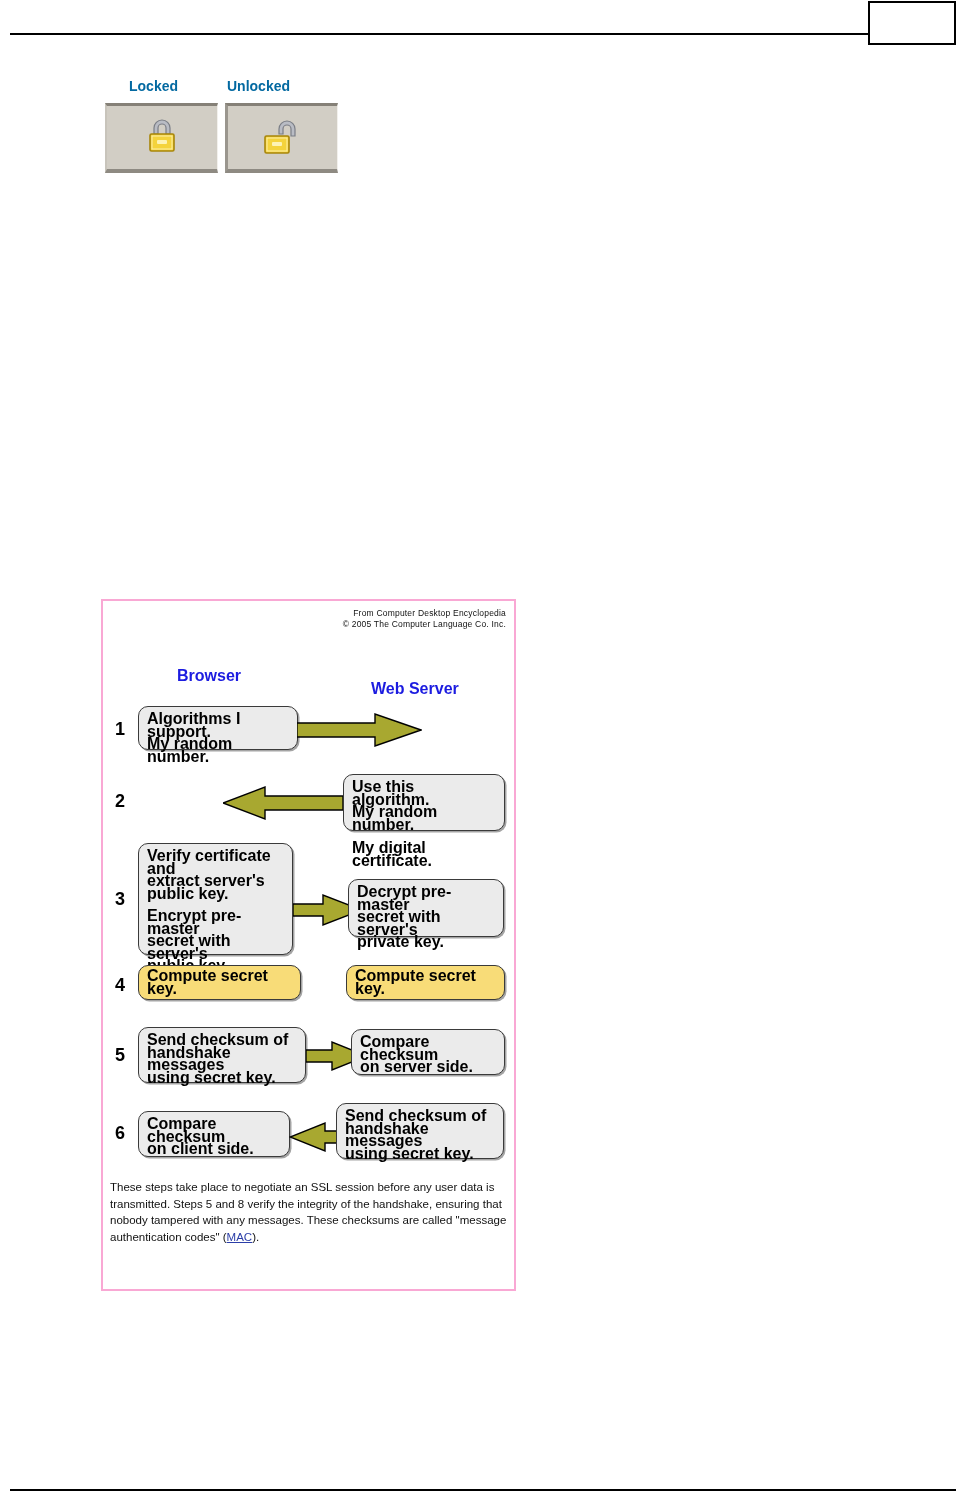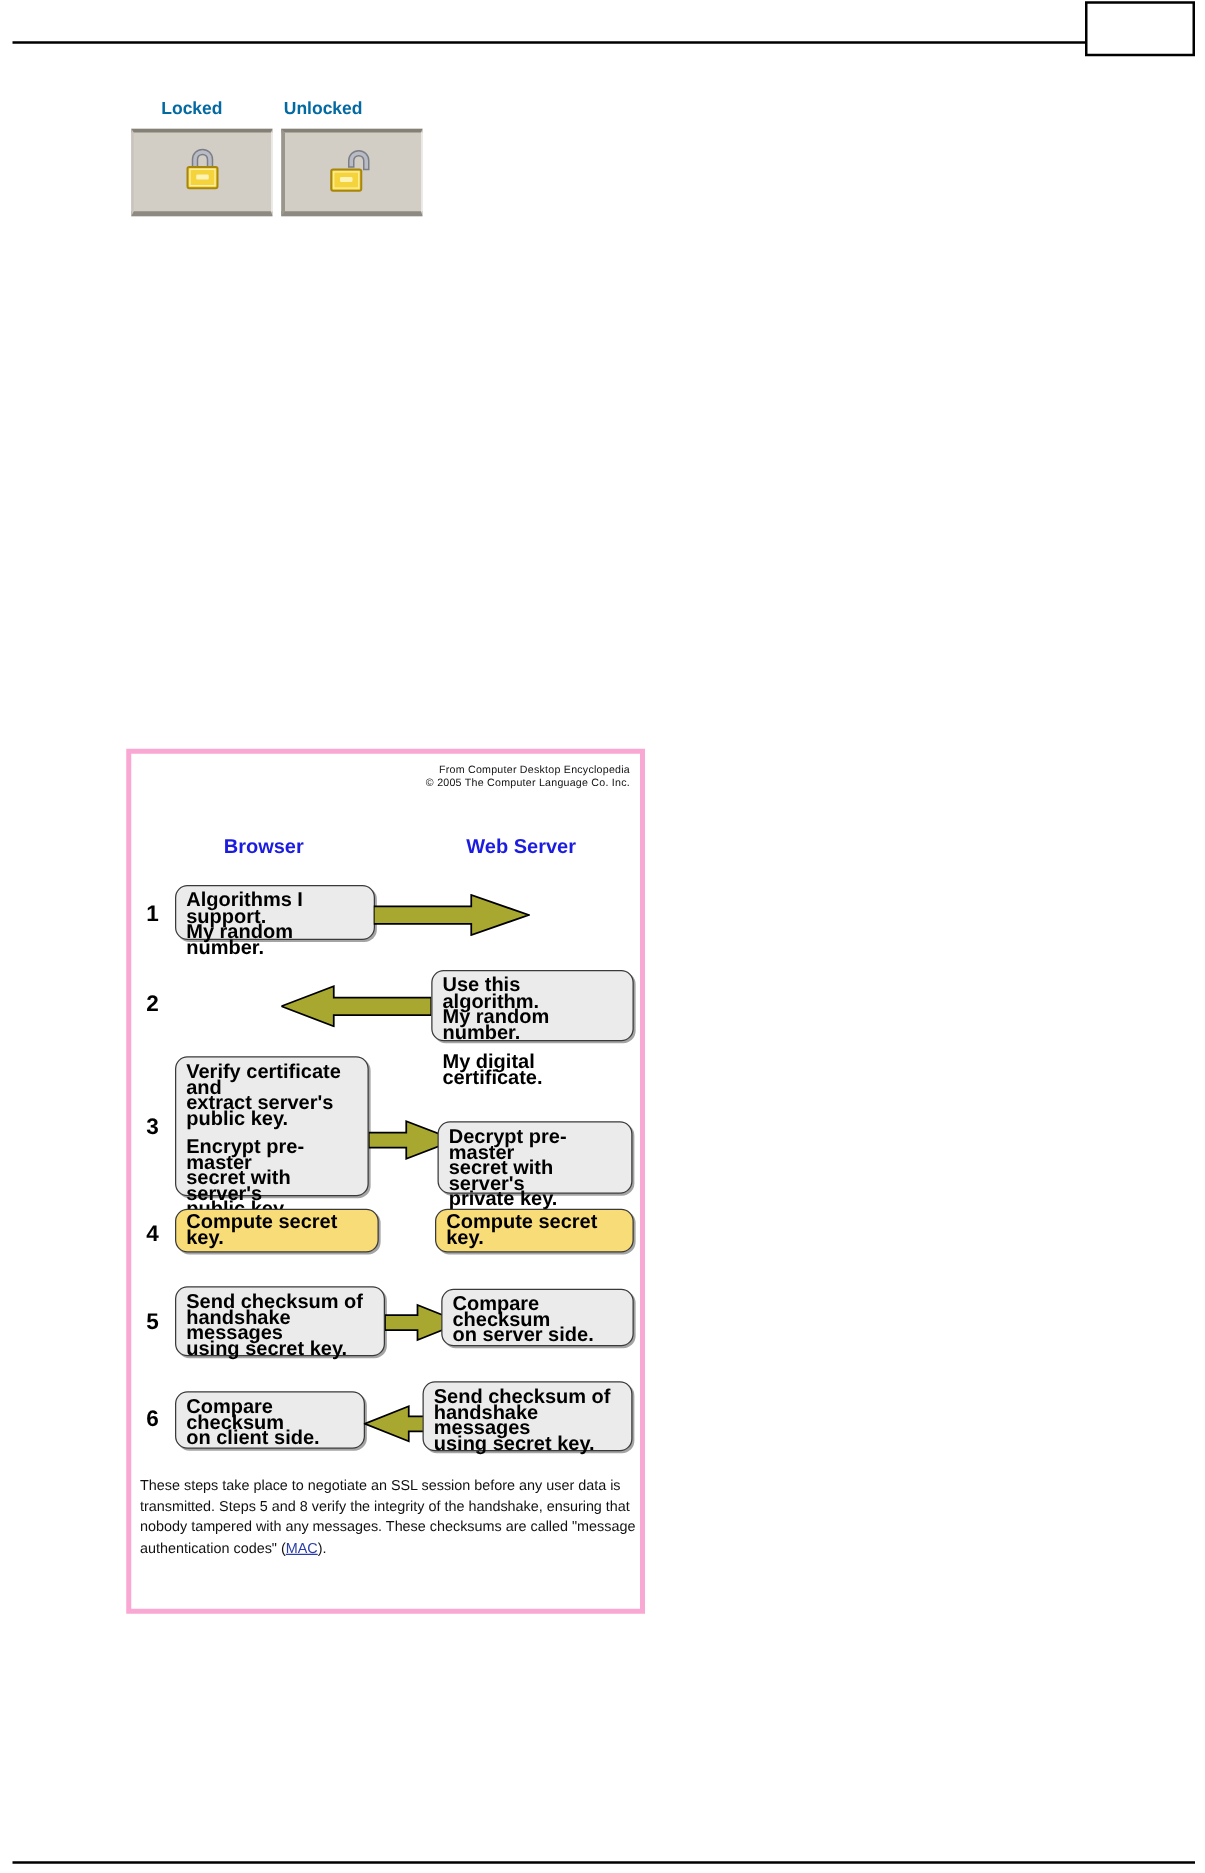--- a/index.html
+++ b/index.html
@@ -108,21 +108,21 @@
   }
 
   
   .ssl-frame {
     position: absolute;
     left: 101px;
     top: 599px;
     width: 415px;
     height: 692px;
     background: #ffffff;
-    border: 4px solid #f9a8d4;
+    border: 2px solid #f9a8d4;
     box-sizing: border-box;
   }
   .credit {
     position: absolute;
     right: 8px;
     top: 7px;
     text-align: right;
     font-size: 8.5px;
     line-height: 11px;
     color: #111111;
@@ -136,21 +136,21 @@
     height: 22px;
   }
   .party-label {
     position: absolute;
     font-size: 16px;
     font-weight: bold;
     color: #1c1ce0;
     white-space: nowrap;
   }
   .party-label.browser { left: 74px; }
-  .party-label.server { left: 268px; }
+  .party-label.server { left: 268px; margin-top: 13px; }
 
   .steps {
     position: absolute;
     left: 0;
     top: 100px;
     width: 100%;
   }
   .step-row {
     position: relative;
     width: 100%;
@@ -298,21 +298,21 @@
         <span class="step-num" style="top:48px;">3</span>
         <div class="bubble" style="left:35px; top:2px; width:155px; height:112px;">
           <p>Verify certificate and<br>extract server's<br>public key.</p>
           <p>Encrypt pre-master<br>secret with server's<br>public key.</p>
         </div>
         <span class="arrow" style="left:190px; top:52px;">
           <svg width="70" height="34" viewBox="0 0 70 34">
             <polygon points="0,11 30,11 30,2 69,17 30,32 30,23 0,23" fill="#a8a830" stroke="#000000" stroke-width="1.4"></polygon>
           </svg>
         </span>
-        <div class="bubble" style="left:245px; top:38px; width:156px; height:58px;margin-top:16px;">
+        <div class="bubble" style="left:245px; top:38px; width:156px; height:58px;">
           <p>Decrypt pre-master<br>secret with server's<br>private key.</p>
         </div>
       </div>
 
       <div class="step-row" style="height:62px;">
         <span class="step-num" style="top:14px;">4</span>
         <div class="bubble gold" style="left:35px; top:4px; width:163px; height:35px; display:flex; align-items:center;">
           <span>Compute secret key.</span>
         </div>
         <div class="bubble gold" style="left:243px; top:4px; width:159px; height:35px; display:flex; align-items:center;">

